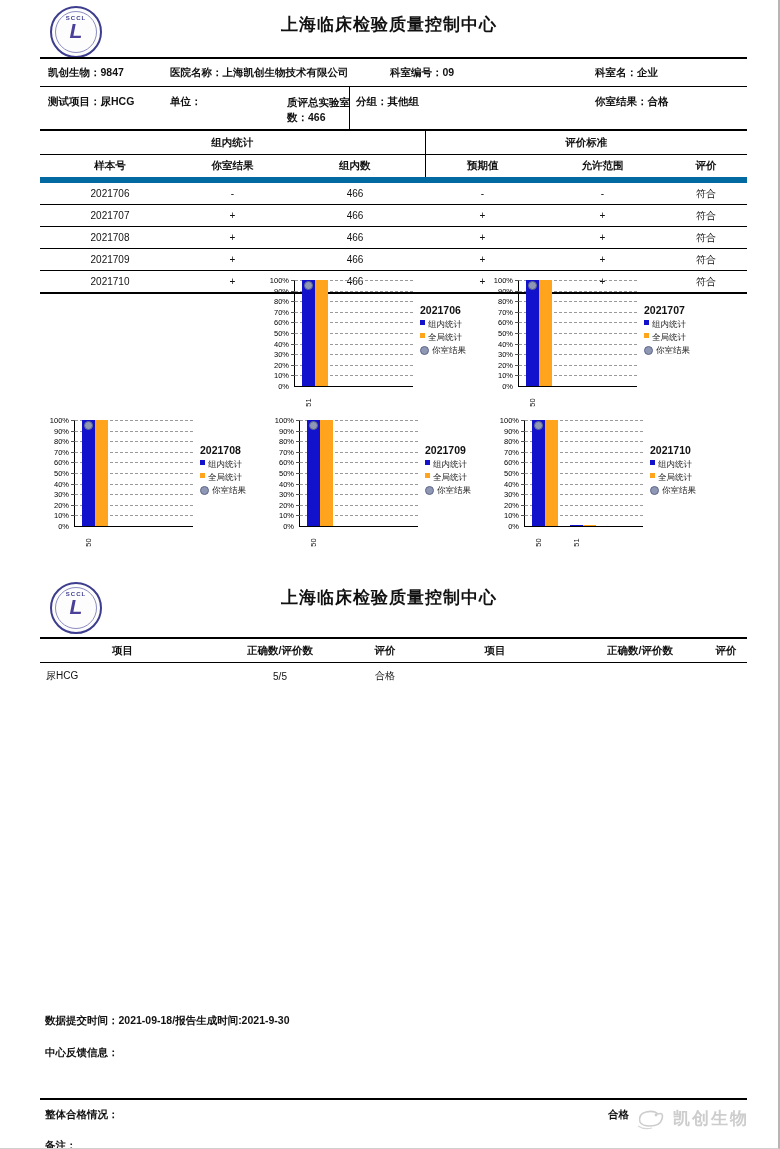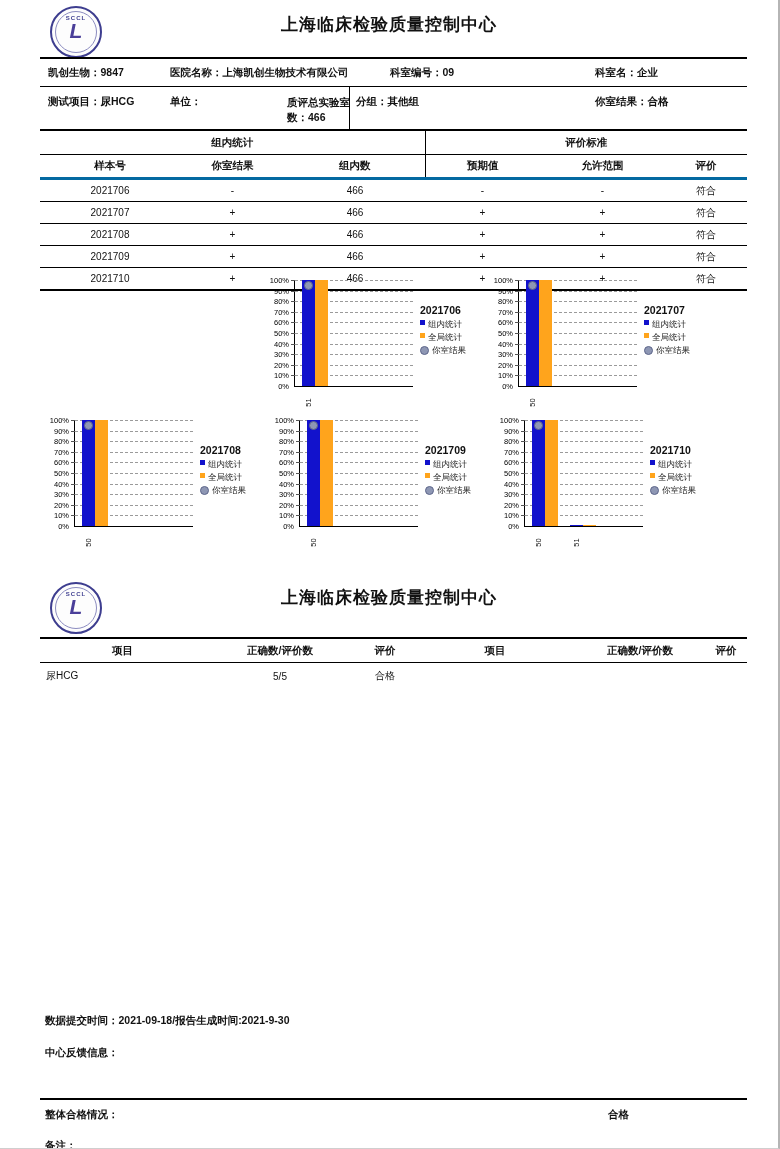--- a/index.html
+++ b/index.html
@@ -19,21 +19,21 @@
   .org-title{position:absolute;left:0;right:0;text-align:center;font-weight:bold;font-size:17px;letter-spacing:1px;}
   .report-title{position:absolute;left:0;right:0;text-align:center;font-weight:bold;font-size:12px;}
   
   .info-cell{position:absolute;font-size:10.5px;font-weight:bold;white-space:nowrap;}
   .info-cell.wrap{white-space:normal;width:72px;line-height:15px;}
   
   table{position:absolute;left:40px;border-collapse:collapse;table-layout:fixed;width:707px;}
   th,td{padding:0;font-size:10.5px;text-align:center;height:21px;overflow:hidden;}
   th{font-weight:bold;}
   #results-table .grp th{border-bottom:1px solid #000;height:23px;}
-  #results-table .cols th{border-bottom:3px solid #0369a1;height:22px;}
+  #results-table .cols th{border-bottom:6px solid #0369a1;height:22px;}
   #results-table .div-left{border-left:1px solid #000;}
   #results-table tbody td{border-bottom:1px solid #000;font-size:10px;}
   #results-table tbody tr:last-child td{border-bottom:2px solid #000;}
   #summary-table thead th{border-bottom:1px solid #000;height:22px;}
   #summary-table tbody td{height:26px;font-size:10px;}
   #summary-table .left{text-align:left;padding-left:6px;}
   
   #charts-area{position:absolute;left:40px;top:280px;width:712px;height:292px;}
   .chart-info{position:absolute;left:4px;top:0;font-size:10px;font-weight:bold;line-height:17px;}
   .chart-info .hd{font-size:10.5px;}
@@ -389,13 +389,21 @@
       </tbody>
   </table>
 
   <div class="foot-line" style="top:1014px">数据提交时间：2021-09-18/报告生成时间:2021-9-30</div>
   <div class="foot-line" style="top:1046px">中心反馈信息：</div>
   <div class="foot-line" style="top:1139px">备注：</div>
   <div class="rule" style="top:1098px;height:2px"></div>
   <div class="foot-line" style="top:1108px">整体合格情况：</div>
   <div class="foot-line" style="left:608px;top:1108px">合格</div>
 
+  <div class="watermark">
+    <svg width="36" height="32" viewBox="0 0 36 32">
+      <path d="M6 20 Q4 12 12 10 Q20 8 24 12 Q30 10 28 17 Q26 24 16 24 Q8 24 6 20 Z" fill="none" stroke="#cdcdcd" stroke-width="1.6"></path>
+      <circle cx="22" cy="13" r="1.4" fill="#cdcdcd"></circle>
+      <path d="M4 24 Q10 28 18 26" fill="none" stroke="#d6d6d6" stroke-width="1.2"></path>
+    </svg>
+    <span class="wm-text">凯创生物</span>
+  </div>
 </div>
 
 </body></html>

